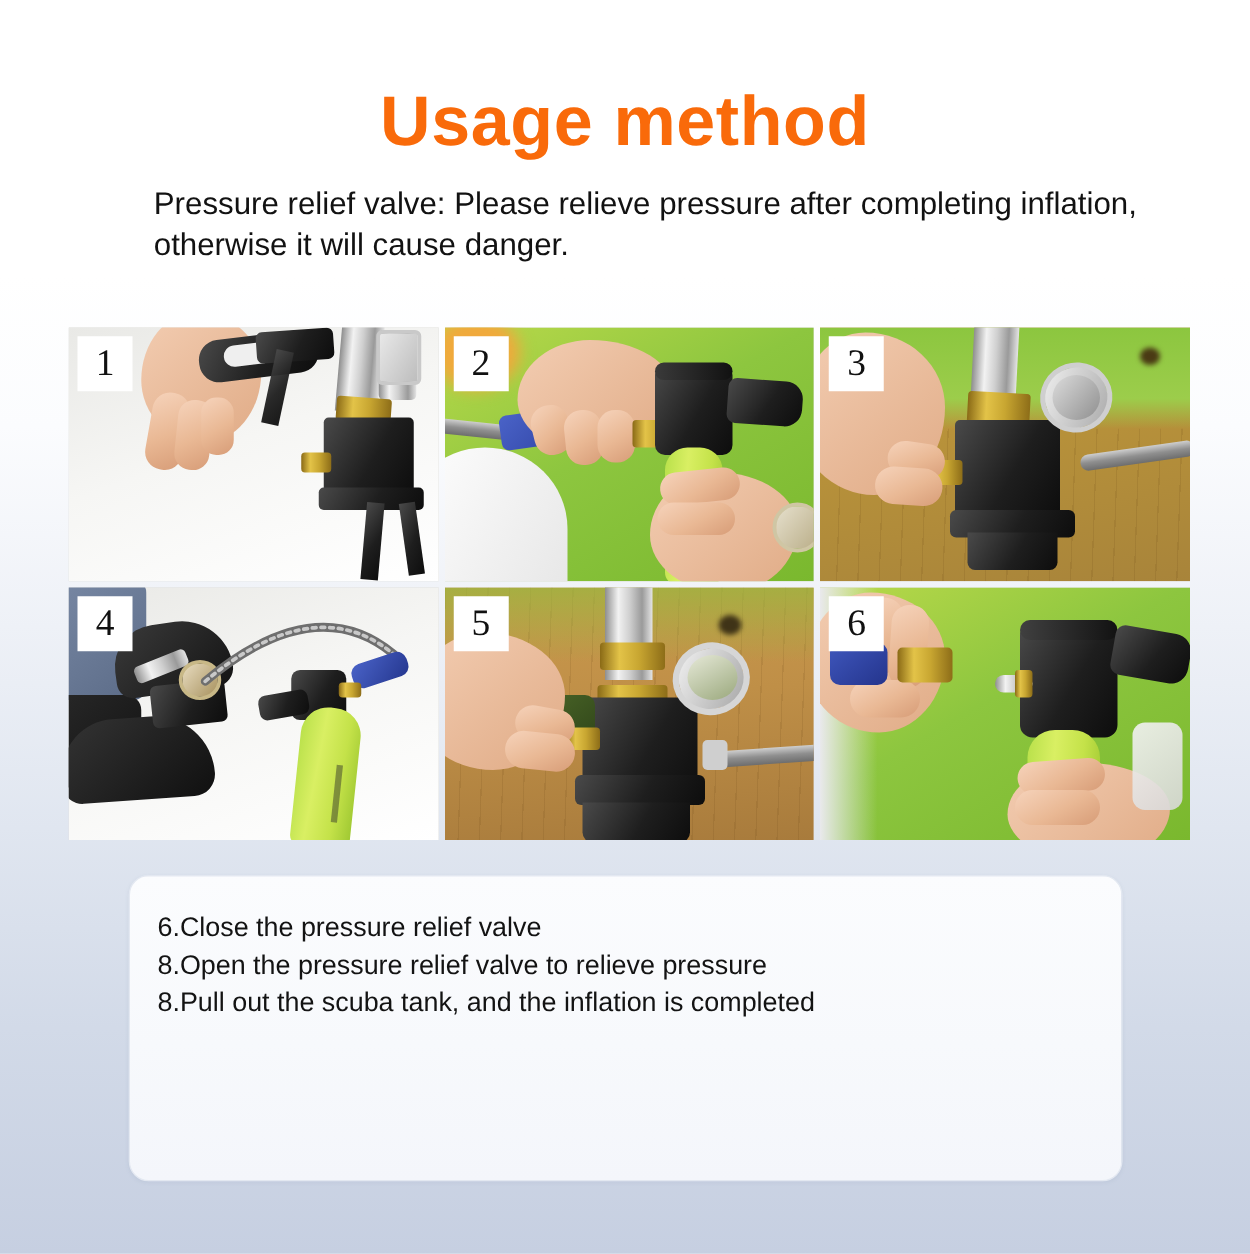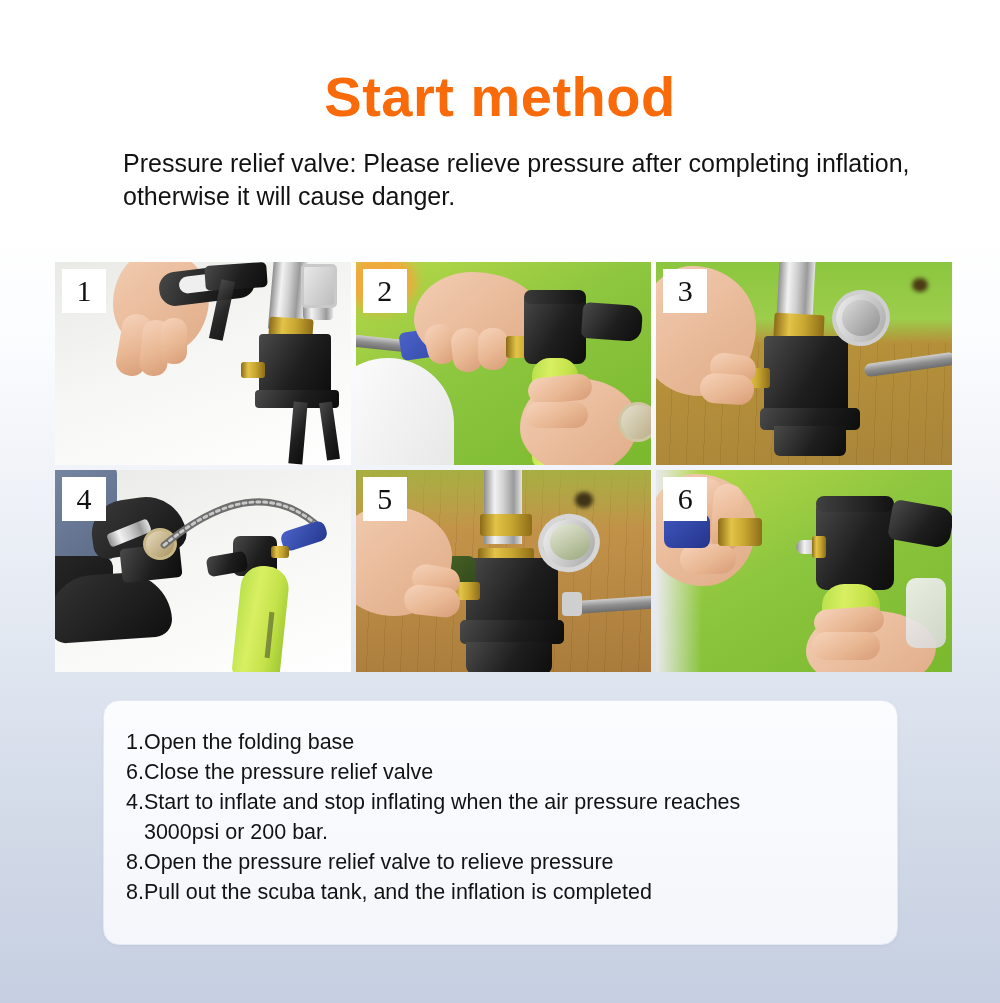--- a/index.html
+++ b/index.html
@@ -87,21 +87,21 @@
     padding:27px 0 0 22px;
   }
   .step {
     font-size:21.5px; color:#131313; line-height:1.395;
     white-space:pre-wrap;
   }
 </style>
 </head>
 <body>
 
-<h1 class="page-title">Start method</h1>
+<h1 class="page-title">Usage method</h1>
 <p class="subtitle">Pressure relief valve: Please relieve pressure after completing inflation, otherwise it will cause danger.</p>
 
 <div class="photo-grid">
 
   <div class="photo">
     <div class="scene">
       <div class="bg-white"></div>
 
       <div class="skin2" style="left:58px;top:-12px;width:96px;height:104px;"></div>
       <div class="skin" style="left:64px;top:52px;width:30px;height:62px;border-radius:14px;transform:rotate(10deg);"></div>
@@ -280,19 +280,16 @@
       <div class="skin" style="left:158px;top:138px;width:70px;height:26px;border-radius:13px;transform:rotate(-4deg);"></div>
       <div class="skin" style="left:156px;top:162px;width:68px;height:28px;border-radius:14px;"></div>
       <div style="position:absolute;right:6px;top:108px;width:40px;height:70px;background:linear-gradient(140deg,#f3f3f3,#d8d8d8);border-radius:10px;opacity:.9;"></div>
     </div>
     <div class="badge">6</div>
   </div>
 
 </div>
 
 <div class="steps-card">
-  <div class="step">1.Open the folding base</div>
   <div class="step">6.Close the pressure relief valve</div>
-  <div class="step">4.Start to inflate and stop inflating when the air pressure reaches
-   3000psi or 200 bar.</div>
   <div class="step">8.Open the pressure relief valve to relieve pressure</div>
   <div class="step">8.Pull out the scuba tank, and the inflation is completed</div>
 </div>
 
 </body></html>

